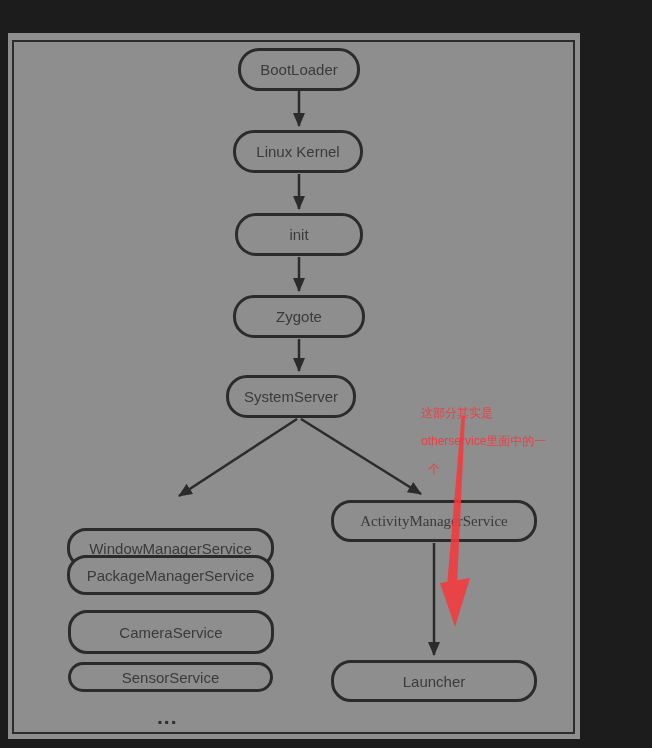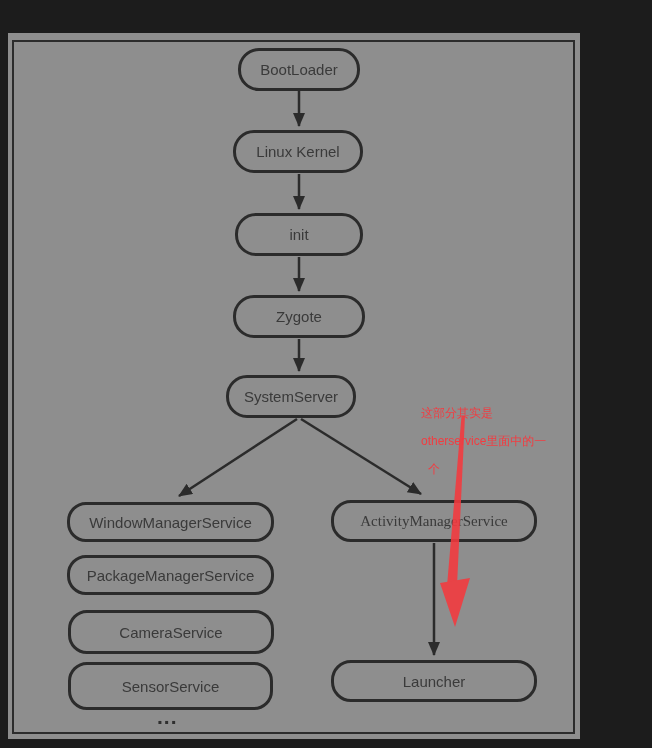--- a/index.html
+++ b/index.html
@@ -39,24 +39,24 @@
     color:var(--node-text);
     font-size:15px;
     display:flex;align-items:center;justify-content:center;
     white-space:nowrap;
   }
   #node-bootloader{left:238px;top:48px;width:122px;height:43px;}
   #node-linux-kernel{left:233px;top:130px;width:130px;height:43px;}
   #node-init{left:235px;top:213px;width:128px;height:43px;}
   #node-zygote{left:233px;top:295px;width:132px;height:43px;}
   #node-systemserver{left:226px;top:375px;width:130px;height:43px;}
-  #node-wms{left:67px;top:502px;width:207px;height:40px;border-radius:19px;}
+  #node-wms{left:67px;top:528px;width:207px;height:40px;border-radius:19px;}
   #node-pms{left:67px;top:555px;width:207px;height:40px;border-radius:19px;}
   #node-camera{left:68px;top:610px;width:206px;height:44px;border-radius:19px;}
-  #node-sensor{left:68px;top:662px;width:205px;height:48px;border-radius:19px;}
+  #node-sensor{left:68px;top:662px;width:205px;height:30px;border-radius:19px;}
   #node-ams{left:331px;top:500px;width:206px;height:42px;border-radius:20px;font-family:Liberation Serif, serif;}
   #node-launcher{left:331px;top:660px;width:206px;height:42px;border-radius:20px;}
 
   .annotation{
     position:absolute;left:421px;top:399px;z-index:5;
     color:var(--annotation);
     font-size:12px;line-height:28px;
     white-space:nowrap;
   }
   .annotation .line-last{padding-left:7px;}

